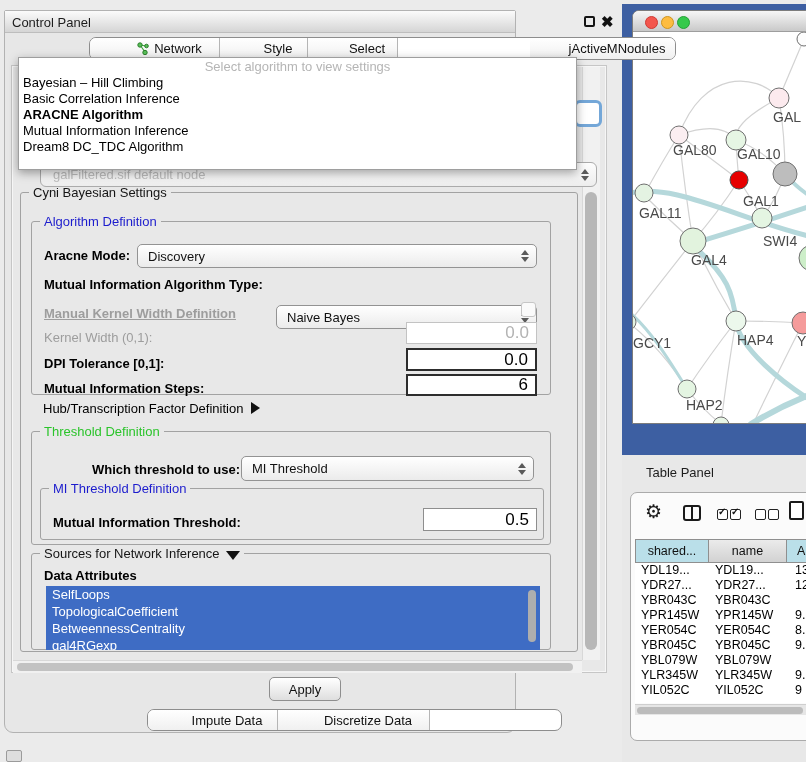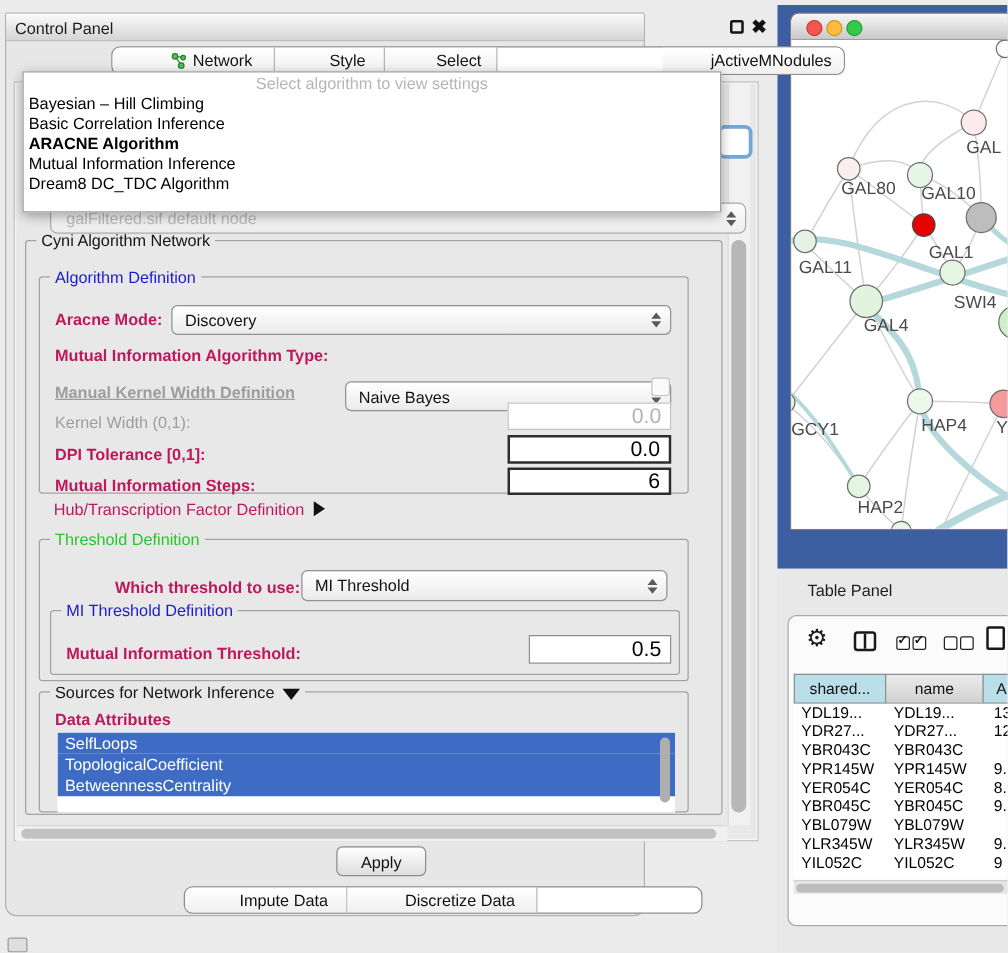--- a/index.html
+++ b/index.html
@@ -27,21 +27,21 @@
   .sb-v-track{left:570px;top:1px;width:18px;height:593px;background:#f1f1f1;border-left:1px solid #d8d8d8;}
   .sb-v-thumb{left:2px;top:125px;width:12px;height:458px;background:#b7b7b7;border-radius:7px;}
   .sb-h-track{left:1px;top:594px;width:569px;height:13px;background:#f1f1f1;border-top:1px solid #d8d8d8;}
   .sb-h-thumb{left:4px;top:2px;width:556px;height:8px;background:#c2c2c2;border-radius:5px;}
   
   .gb{border:1px solid #a2a2a2;border-radius:3px;}
   .gb-label{position:absolute;top:-8px;left:8px;background:#e8e8e8;padding:0 4px;
       font-size:13px;white-space:nowrap;color:#151515;}
   .blue{color:#1c1ccd;}
   .green{color:#2bc42b;}
-  .lbl{position:absolute;font-size:13px;color:#be185d;white-space:nowrap;}
+  .lbl{position:absolute;font-size:13px;color:#000000;white-space:nowrap;}
   .b{font-weight:bold;}
   .dis{color:#9d9d9d;}
   
   .combo{position:absolute;height:24px;border:1px solid #939393;border-radius:5px;
       background:linear-gradient(#ffffff,#ebebeb);display:flex;align-items:center;
       padding:0 24px 0 10px;font-size:13px;color:#111;box-sizing:border-box;}
   .sp{position:absolute;right:7px;top:50%;transform:translateY(-50%);
       display:flex;flex-direction:column;gap:2px;}
   .sp i{display:block;width:0;height:0;border-left:4px solid transparent;border-right:4px solid transparent;}
   .sp .up{border-bottom:5px solid #5a5a5a;}
@@ -281,21 +281,21 @@
 
   <div class="abs viewport">
     <div class="abs sb-v-track">
       <div class="abs sb-v-thumb"></div>
     </div>
     <div class="abs sb-h-track">
       <div class="abs sb-h-thumb"></div>
     </div>
 
     <div class="abs gb" style="left:8px;top:126px;width:558px;height:460px;">
-      <span class="gb-label">Cyni Algorithm Network</span>
+      <span class="gb-label">Cyni Bayesian Settings</span>
 
       <div class="abs gb" style="left:10px;top:28px;width:520px;height:174px;">
         <span class="gb-label blue">Algorithm Definition</span>
         <span class="lbl b" style="left:12px;top:26px;">Aracne Mode:</span>
         <div class="combo" style="left:105px;top:22px;width:400px;">
           <span>Discovery</span>
           <span class="sp">
               <i class="up"></i>
               <i class="dn"></i>
             </span>
@@ -339,20 +339,21 @@
         </div>
       </div>
 
       <div class="abs gb" style="left:10px;top:360px;width:520px;height:97px;">
         <span class="gb-label"><span>Sources for Network Inference</span><span class="tri-d"></span></span>
         <span class="lbl b" style="left:12px;top:14px;">Data Attributes</span>
         <div class="attr-list" style="left:14px;top:32px;width:494px;height:64px;">
           <div class="attr-row">SelfLoops</div>
           <div class="attr-row">TopologicalCoefficient</div>
           <div class="attr-row">BetweennessCentrality</div>
+          <div class="attr-row">gal4RGexp</div>
           <div class="attr-thumb"></div>
         </div>
       </div>
     </div>
   </div>
 
   <div class="btn" style="left:264px;top:666px;width:70px;height:22px;">Apply</div>
 
   <div class="abs tabstrip" style="left:142px;top:698px;height:22px;">
     <div class="tab" style="width:100px;">Impute Data</div>

